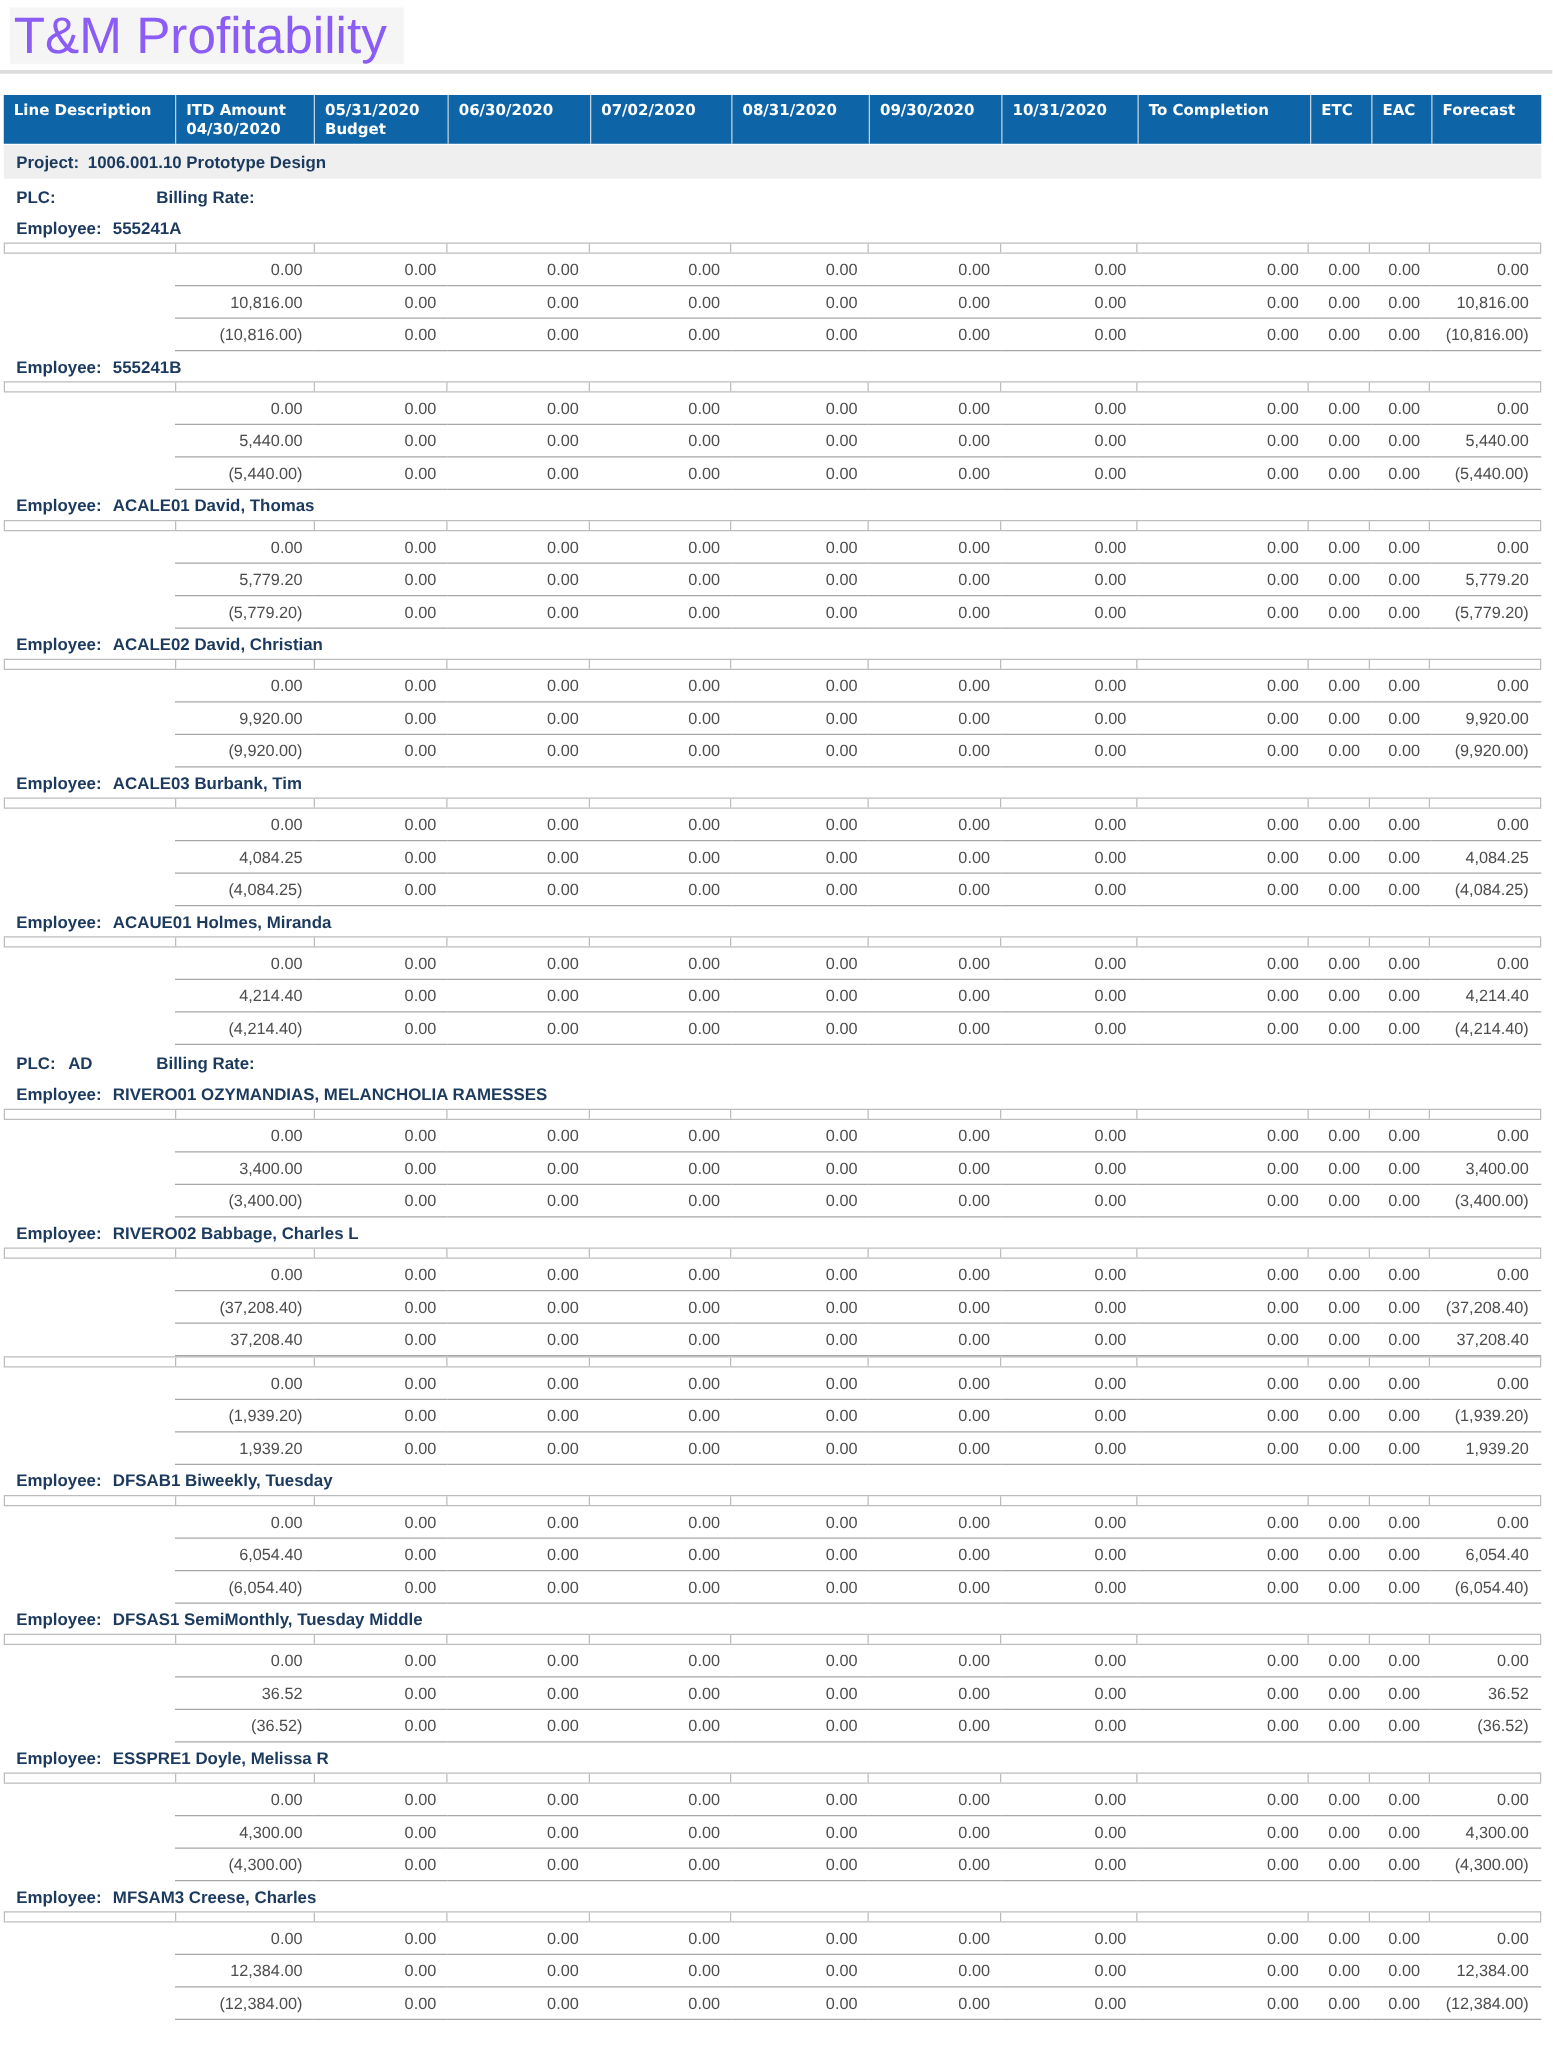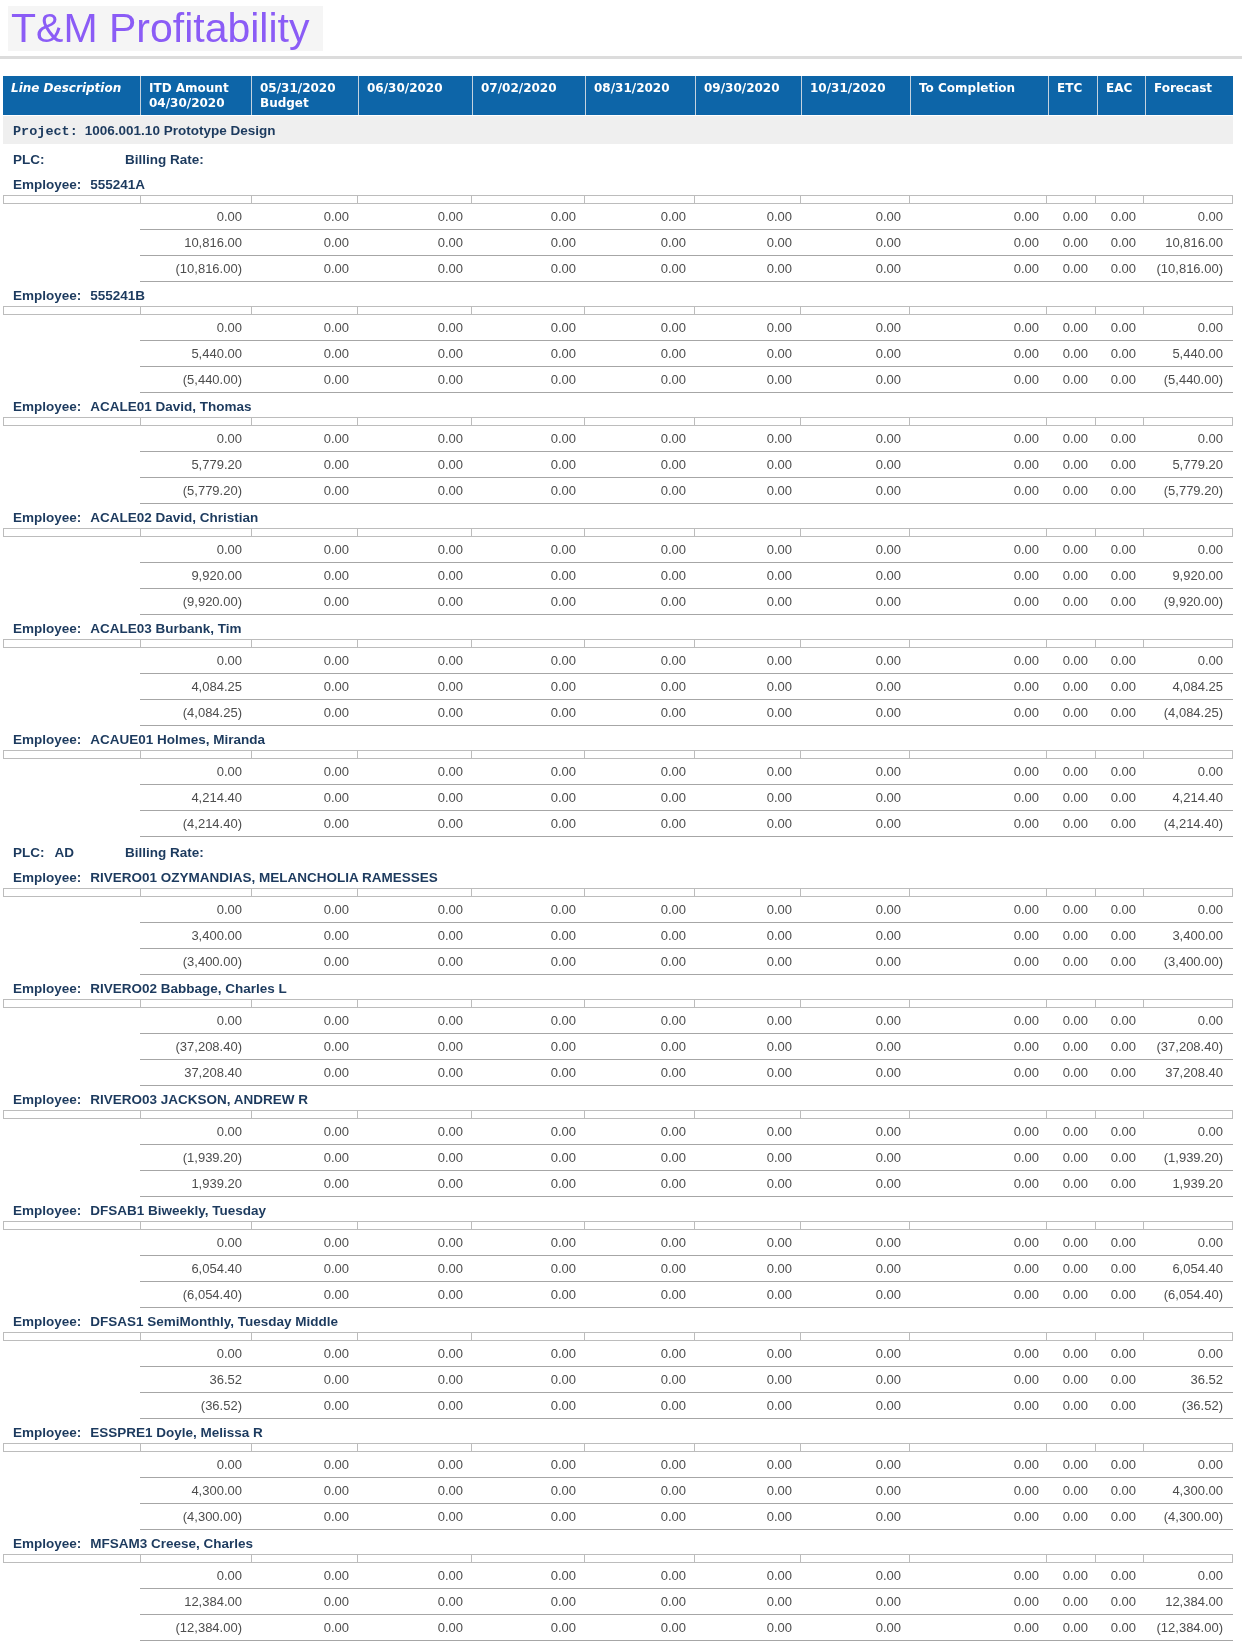--- a/index.html
+++ b/index.html
@@ -15,25 +15,25 @@
 
   
   .c0{width:137px;}.c1{width:111px;}.c2{width:107px;}.c3{width:114px;}
   .c4{width:113px;}.c5{width:110px;}.c6{width:106px;}.c7{width:109px;}
   .c8{width:138px;}.c9{width:49px;}.c10{width:48px;}.c11{width:88px;}
 
   .theader{display:flex;background:#0d65a8;margin-top:17px;}
   .hcell{box-sizing:border-box;color:#ffffff;font-family:"DejaVu Sans",sans-serif;
     font-weight:bold;font-size:12px;line-height:15px;padding:5px 4px 4px 8px;
     white-space:pre-line;border-left:1px solid #c3d2df;}
-  .hcell:first-child{border-left:none;font-style:italic;}
+  .hcell:first-child{border-left:none;}
 
   .row-project{background:#efefef;padding:5px 0 4px 10px;margin-top:1px;}
   .lbl,.val{font-weight:bold;color:#1c3a5e;font-size:13.5px;line-height:17px;}
-  .row-project .lbl{margin-right:7px;font-family:Liberation Mono, monospace;}
+  .row-project .lbl{margin-right:7px;}
 
   .row-plc{padding:6px 0 3px 10px;}
   .plc-pair{display:inline-block;min-width:112px;}
   .plc-pair .lbl{margin-right:10px;}
   .rate-pair .lbl{margin-right:8px;}
 
   .row-emp{padding:4px 0 2px 10px;}
   .row-emp .lbl{margin-right:9px;}
 
   .thin-row{display:flex;border:1px solid #bcbcbc;height:9px;box-sizing:border-box;
@@ -530,21 +530,20 @@
         <div class="dcell c3">0.00</div>
         <div class="dcell c4">0.00</div>
         <div class="dcell c5">0.00</div>
         <div class="dcell c6">0.00</div>
         <div class="dcell c7">0.00</div>
         <div class="dcell c8">0.00</div>
         <div class="dcell c9">0.00</div>
         <div class="dcell c10">0.00</div>
         <div class="dcell c11">37,208.40</div>
       </div>
-      <div class="row-emp"><span class="lbl">Employee:</span><span class="val">RIVERO03 JACKSON, ANDREW R</span></div>
       <div class="thin-row">
         <div class="tcell c0"></div>
         <div class="tcell c1"></div>
         <div class="tcell c2"></div>
         <div class="tcell c3"></div>
         <div class="tcell c4"></div>
         <div class="tcell c5"></div>
         <div class="tcell c6"></div>
         <div class="tcell c7"></div>
         <div class="tcell c8"></div>

